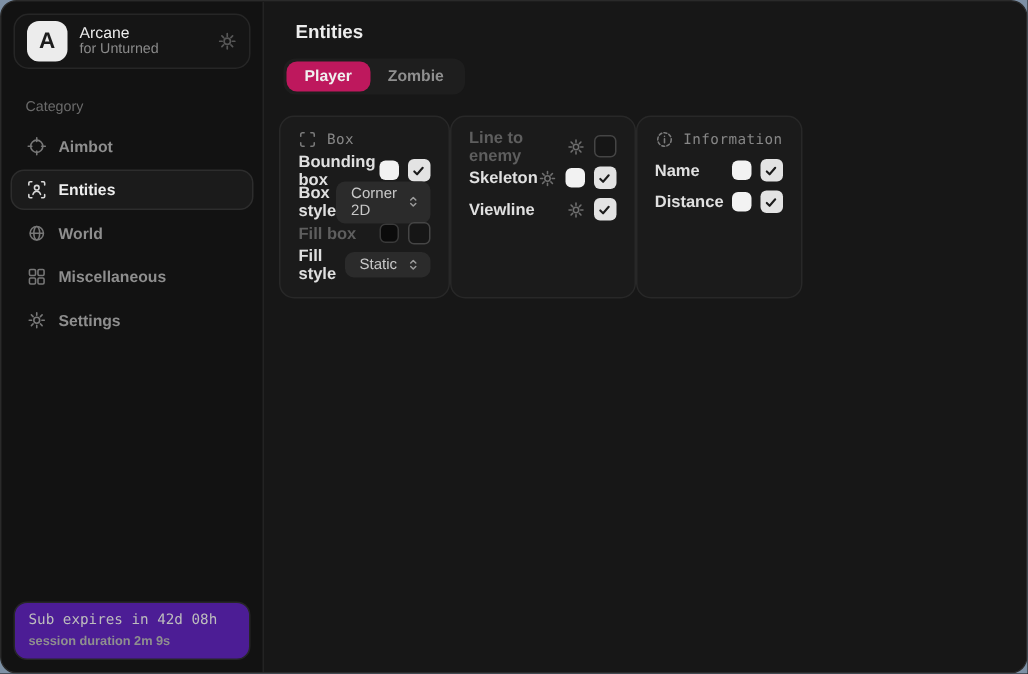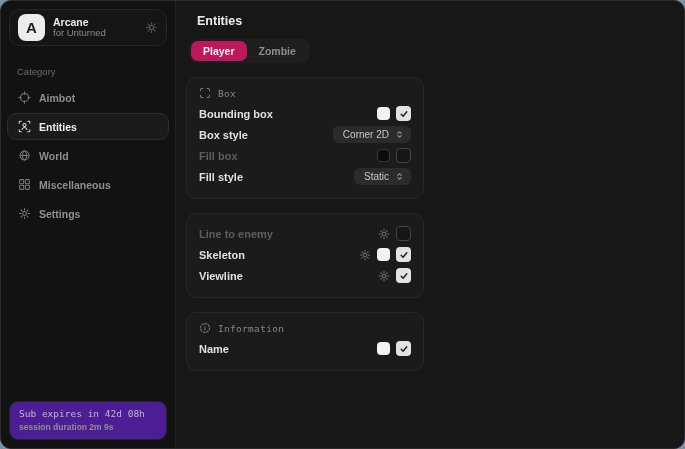--- a/index.html
+++ b/index.html
@@ -33,21 +33,21 @@
     display: flex; align-items: center; gap: 8px;
     height: 37px;
   }
   .app-logo {
     width: 27px; height: 27px; border-radius: 8px;
     background: #ececec; color: #1c1c1c;
     font-weight: 700; font-size: 15px;
     display: flex; align-items: center; justify-content: center;
   }
   .app-titles { flex: 1; line-height: 1.15; }
-  .app-name { font-size: 10.5px; font-weight: 700; color: #ececec; }
+  .app-name { font-size: 10.5px; font-weight: 400; color: #ececec; }
   .app-sub { font-size: 9.5px; color: #8a8a8a; }
   .app-gear { color: #565656; display: flex; }
 
   .category-label {
     margin: 12px 16px 6px; font-size: 9.5px; color: #6b6b6b;
   }
   .nav { display: flex; flex-direction: column; }
   .nav-item {
     height: 27px; margin: 1px 6px;
     padding: 0 10px;
@@ -95,21 +95,21 @@
     padding: 4px 12px; border-radius: 7px;
     font-size: 10.5px; font-weight: 600; color: #8f8f8f;
     cursor: pointer;
   }
   .tab.active { background: #be185d; color: #f0f0f0; }
 
   .content {
     margin-top: 14px;
     display: flex; gap: 10px; align-items: flex-start;
   }
-  .col-left { width: 238px; min-width: 238px; display: flex; flex-direction: column; gap: 14px; }
+  .col-left { width: 238px; min-width: 238px; display: flex; }
   .col-right { flex: 1; }
 
   .card {
     background: #1b1b1b;
     border: 1px solid #282828;
     border-radius: 10px;
     padding: 9px 12px 11px;
   }
   .card-header {
     display: flex; align-items: center; gap: 7px;
@@ -374,20 +374,31 @@
             <span class="row-label">Name</span>
             <span class="controls">
               <span class="swatch white"></span>
               <span class="checkbox checked">
                 <svg width="10" height="10" viewBox="0 0 16 16" fill="none" stroke="#1b1b1b" stroke-width="2.2" stroke-linecap="round" stroke-linejoin="round">
                     <path d="M3.5 8.5l3 3 6-7"></path>
                   </svg>
               </span>
             </span>
           </div>
+          <div class="row">
+            <span class="row-label">Distance</span>
+            <span class="controls">
+              <span class="swatch white"></span>
+              <span class="checkbox checked">
+                <svg width="10" height="10" viewBox="0 0 16 16" fill="none" stroke="#1b1b1b" stroke-width="2.2" stroke-linecap="round" stroke-linejoin="round">
+                    <path d="M3.5 8.5l3 3 6-7"></path>
+                  </svg>
+              </span>
+            </span>
+          </div>
         </div>
 
       </div>
 
     </div>
   </div>
 
 </div>
 
 </body></html>

